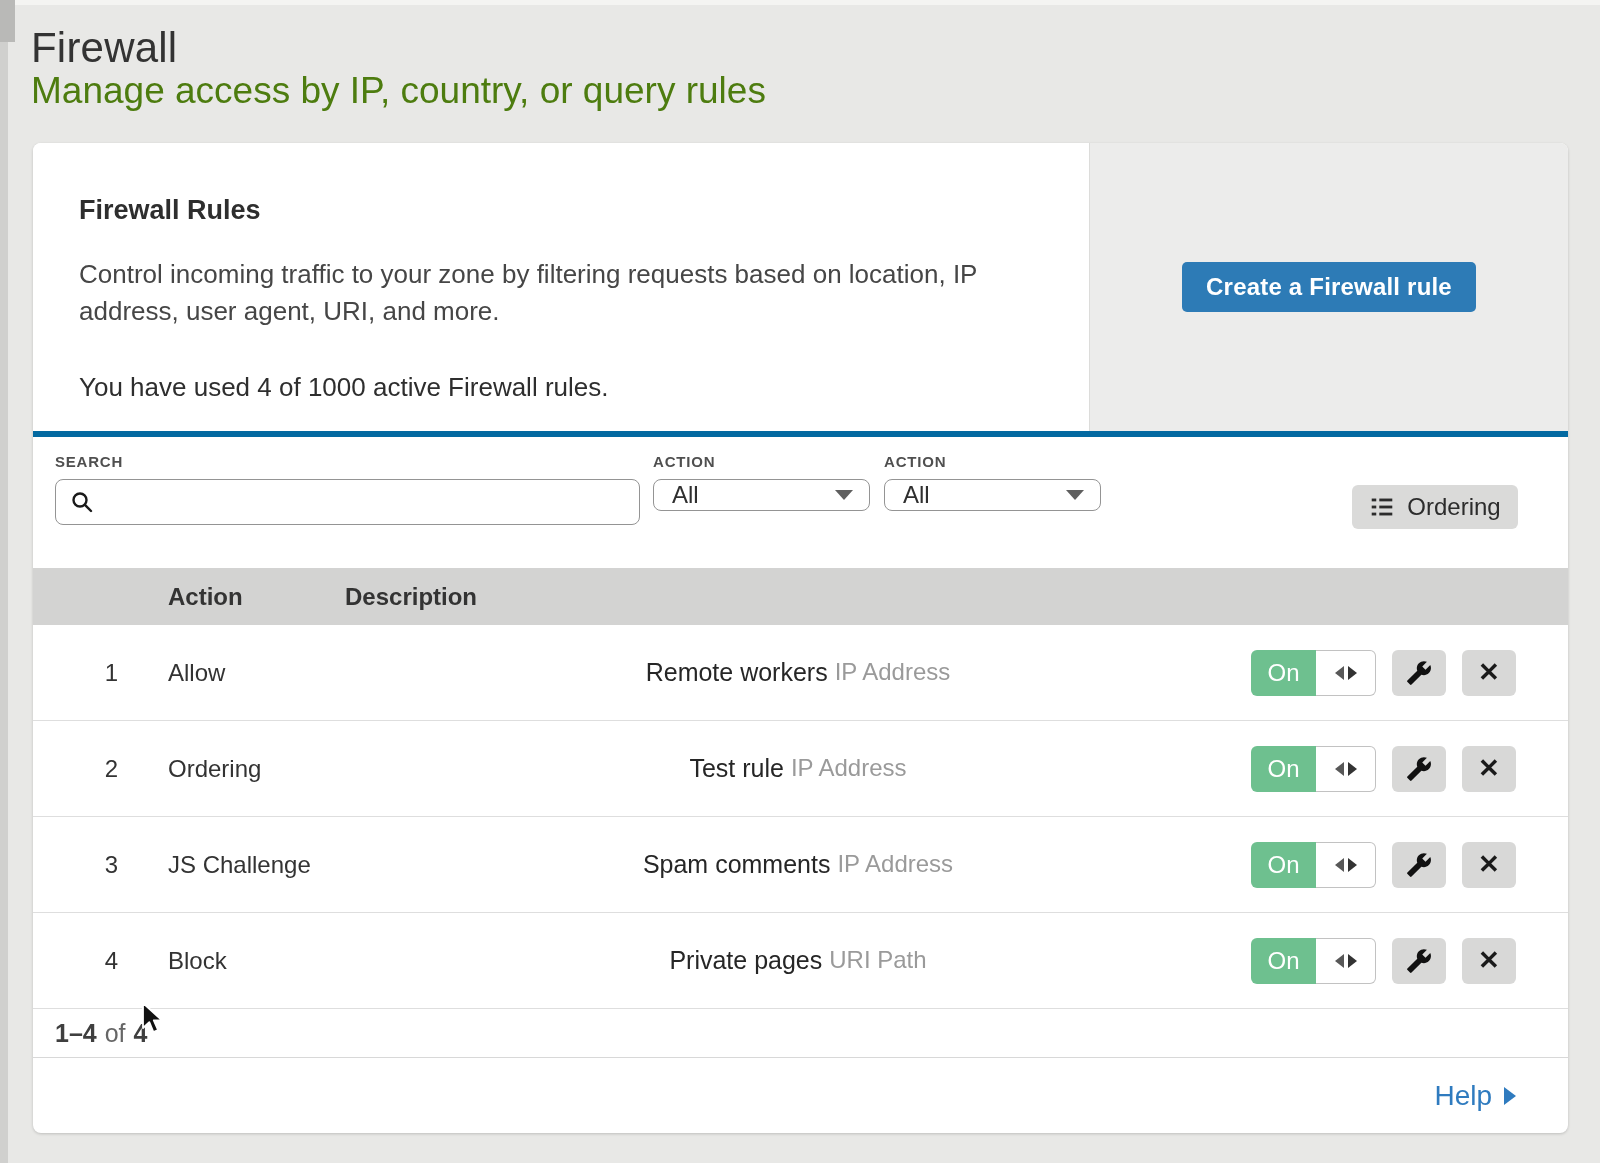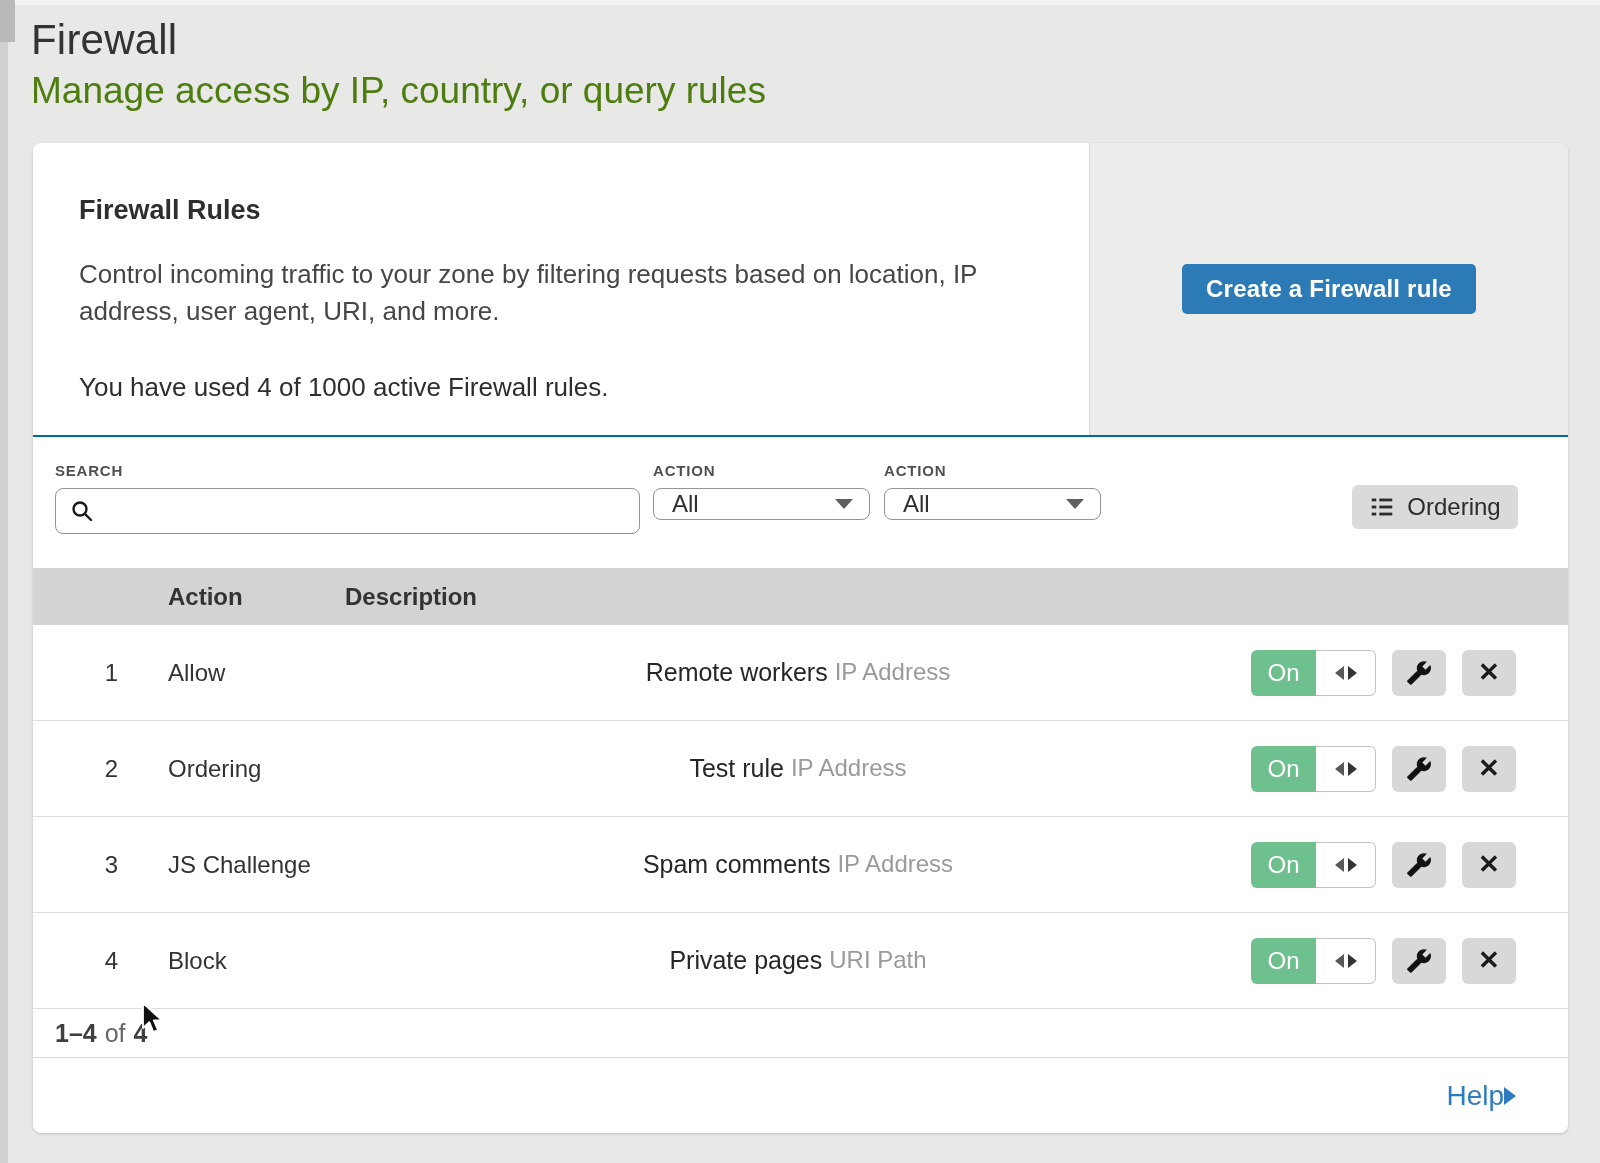--- a/index.html
+++ b/index.html
@@ -10,49 +10,49 @@
     position:relative;
     overflow:hidden;
     color:#2f2f2f;
   }
   
   .left-strip { position:absolute; left:0; top:0; width:8px; height:1163px; background:#d0d0ce; }
   .corner-notch { position:absolute; left:0; top:0; width:15px; height:42px; background:#b9b9b7; }
   .top-strip { position:absolute; left:15px; top:0; width:1585px; height:5px; background:#f4f4f2; }
 
   
-  .page-title { position:absolute; left:31px; top:16px; font-size:42px; font-weight:500; color:#333333; letter-spacing:.2px; }
+  .page-title { position:absolute; left:31px; top:24px; font-size:42px; font-weight:500; color:#333333; letter-spacing:.2px; }
   .page-subtitle { position:absolute; left:31px; top:70px; font-size:37px; font-weight:400; color:#4d7c0f; }
 
   
   .card {
     position:absolute; left:33px; top:143px; width:1535px; height:990px;
     background:#ffffff; border-radius:8px;
     box-shadow:0 1px 3px rgba(0,0,0,0.18);
     overflow:hidden;
     display:flex; flex-direction:column;
   }
 
   
-  .top-section { height:294px; display:flex; border-bottom:2px solid #0369a1; }
+  .top-section { height:294px; display:flex; border-bottom:6px solid #0369a1; }
   .top-left { flex:1; background:#ffffff; padding:52px 40px 0 46px; }
   .top-right { width:479px; background:#ececeb; border-left:1px solid #dcdcda; display:flex; align-items:center; justify-content:center; }
   .rules-title { font-size:27px; font-weight:700; color:#2e2e2e; margin-bottom:30px; }
   .rules-desc { font-size:26px; line-height:1.42; color:#464646; max-width:960px; }
   .rules-usage { margin-top:42px; font-size:26px; font-weight:400; color:#2e2e2e; }
   .create-btn {
     background:#2d7bb6; color:#ffffff; font-family:inherit;
     font-size:24px; font-weight:700; border:none; border-radius:5px;
     padding:11px 24px; cursor:pointer; letter-spacing:.2px;
   }
 
   
   .filter-section { position:relative; height:131px; background:#ffffff; }
   .filter-label { font-size:15px; font-weight:700; color:#4f4f4f; letter-spacing:.8px; display:block; margin-bottom:9px; }
-  .fg { position:absolute; top:25px; }
+  .fg { position:absolute; top:16px; }
   .fg-search { left:22px; width:585px; }
   .fg-status { left:620px; width:217px; }
   .fg-action { left:851px; width:217px; }
   .search-box {
     display:flex; align-items:center; height:46px; width:100%;
     border:1px solid #949494; border-radius:8px; background:#fff; padding:0 14px;
   }
   .search-box input {
     border:none; outline:none; flex:1; font-family:inherit; font-size:24px; color:#2f2f2f; margin-left:10px; background:transparent;
   }
@@ -109,21 +109,21 @@
   .wrench-svg { transform:scaleX(-1); }
 
   
   .count-bar { height:48px; display:flex; align-items:center; padding-left:22px; font-size:25px; }
   .count-range, .count-total { font-weight:700; color:#3f3f3f; }
   .count-of { color:#666; margin:13px 8px; }
   .help-row {
     border-top:1px solid #d8d8d8; flex:1; display:flex; align-items:center;
     justify-content:flex-end; padding-right:52px;
   }
-  .help-link { display:flex; align-items:center; color:#2f7bbf; font-size:28px; cursor:pointer; text-decoration:none; }
+  .help-link { display:flex; align-items:center; gap:12px; color:#2f7bbf; font-size:28px; cursor:pointer; text-decoration:none; }
   .tri-help { width:0; height:0; border-top:9px solid transparent; border-bottom:9px solid transparent; border-left:12px solid #2f7bbf; }
 
   .cursor { position:absolute; left:141px; top:1002px; pointer-events:none; }
 </style>
 </head>
 <body>
 
 <div class="left-strip"></div>
 <div class="corner-notch"></div>
 <div class="top-strip"></div>

